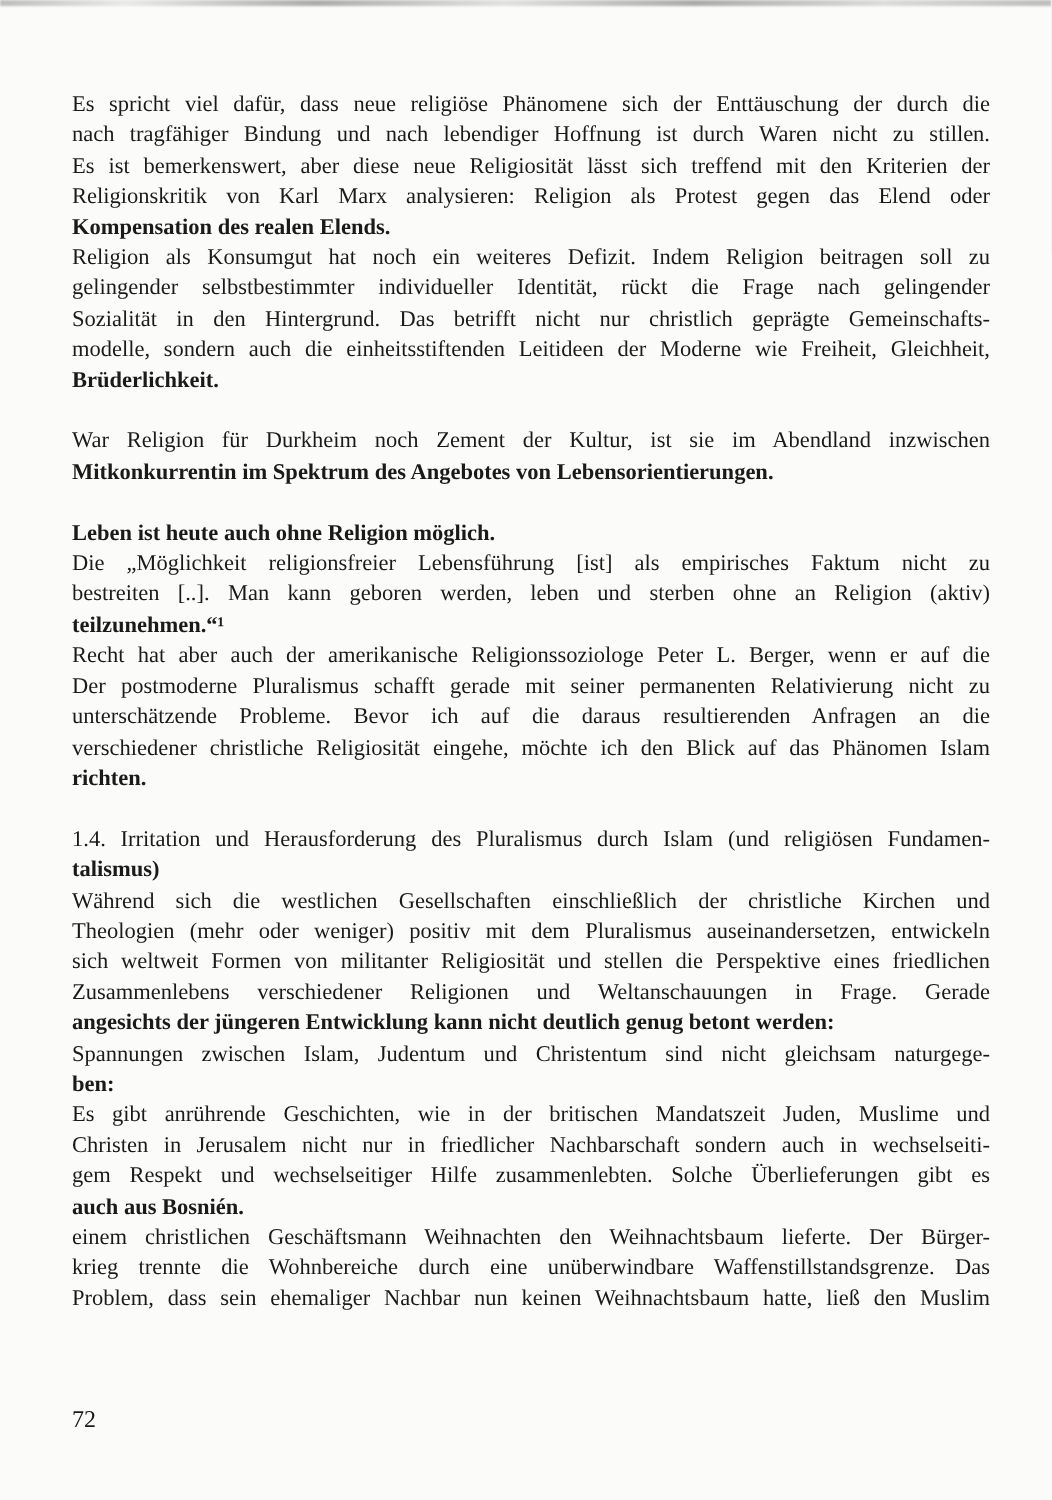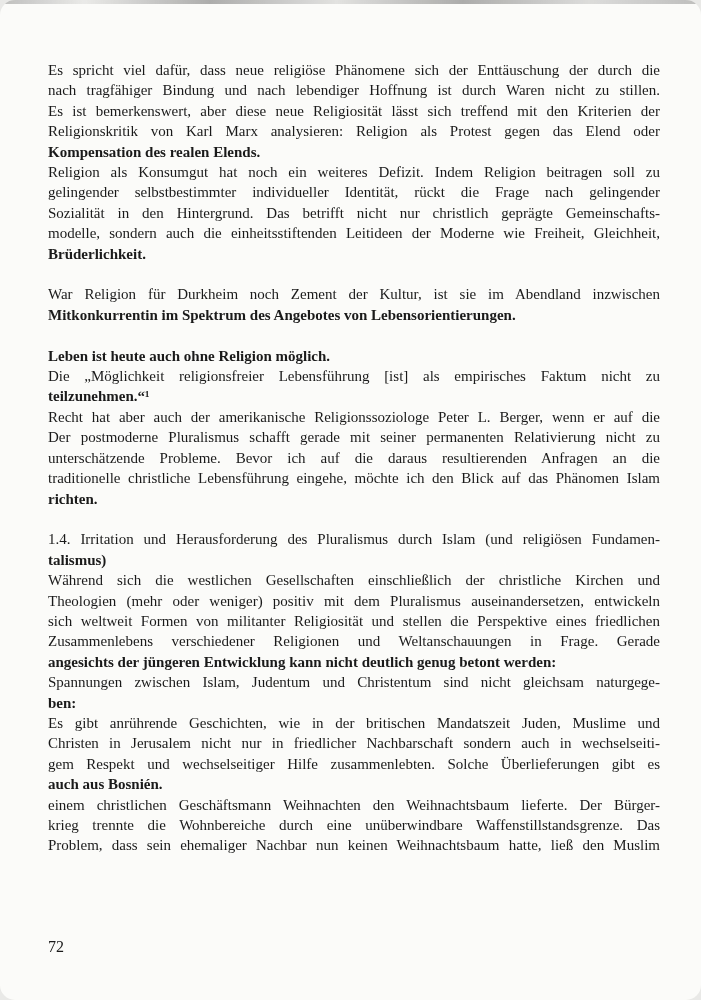--- a/index.html
+++ b/index.html
@@ -58,21 +58,21 @@
     position: absolute;
     left: 48px;
     top: 937px;
     font-size: 16px;
     line-height: 20px;
   }
 </style>
 </head>
 <body>
 
-<div class="page" style="background: rgb(251, 251, 249); color: rgb(26, 26, 26); border-radius: 15px;">
+<div class="page" style="background: rgb(251, 251, 249); color: rgb(26, 26, 26);">
   <div class="scan-artifact-top"></div>
   <div class="text-block">
       <div class="para">
         <div class="line">Es spricht viel dafür, dass neue religiöse Phänomene sich der Enttäuschung der durch die</div>
         <div class="line">nach tragfähiger Bindung und nach lebendiger Hoffnung ist durch Waren nicht zu stillen.</div>
         <div class="line">Es ist bemerkenswert, aber diese neue Religiosität lässt sich treffend mit den Kriterien der</div>
         <div class="line">Religionskritik von Karl Marx analysieren: Religion als Protest gegen das Elend oder</div>
         <div class="line last">Kompensation des realen Elends.</div>
       </div>
       <div class="para">
@@ -86,29 +86,30 @@
       <div class="para">
         <div class="line">War Religion für Durkheim noch Zement der Kultur, ist sie im Abendland inzwischen</div>
         <div class="line last">Mitkonkurrentin im Spektrum des Angebotes von Lebensorientierungen.</div>
       </div>
       <div class="spacer"></div>
       <div class="para">
         <div class="line last">Leben ist heute auch ohne Religion möglich.</div>
       </div>
       <div class="para">
         <div class="line">Die „Möglichkeit religionsfreier Lebensführung [ist] als empirisches Faktum nicht zu</div>
+        <div class="line">bestreiten [..]. Man kann geboren werden, leben und sterben ohne an Religion (aktiv)</div>
         <div class="line last">teilzunehmen.“¹</div>
       </div>
       <div class="para">
         <div class="line">Recht hat aber auch der amerikanische Religionssoziologe Peter L. Berger, wenn er auf die</div>
       </div>
       <div class="para">
         <div class="line">Der postmoderne Pluralismus schafft gerade mit seiner permanenten Relativierung nicht zu</div>
         <div class="line">unterschätzende Probleme. Bevor ich auf die daraus resultierenden Anfragen an die</div>
-        <div class="line">traditionelle christliche Lebensführung eingehe, möchte ich den Blick auf das Phänomen Islam</div>
+        <div class="line">verschiedener christliche Religiosität eingehe, möchte ich den Blick auf das Phänomen Islam</div>
         <div class="line last">richten.</div>
       </div>
       <div class="spacer"></div>
       <div class="para">
         <div class="line">1.4. Irritation und Herausforderung des Pluralismus durch Islam (und religiösen Fundamen-</div>
         <div class="line last">talismus)</div>
       </div>
       <div class="para">
         <div class="line">Während sich die westlichen Gesellschaften einschließlich der christliche Kirchen und</div>
         <div class="line">Theologien (mehr oder weniger) positiv mit dem Pluralismus auseinandersetzen, entwickeln</div>

